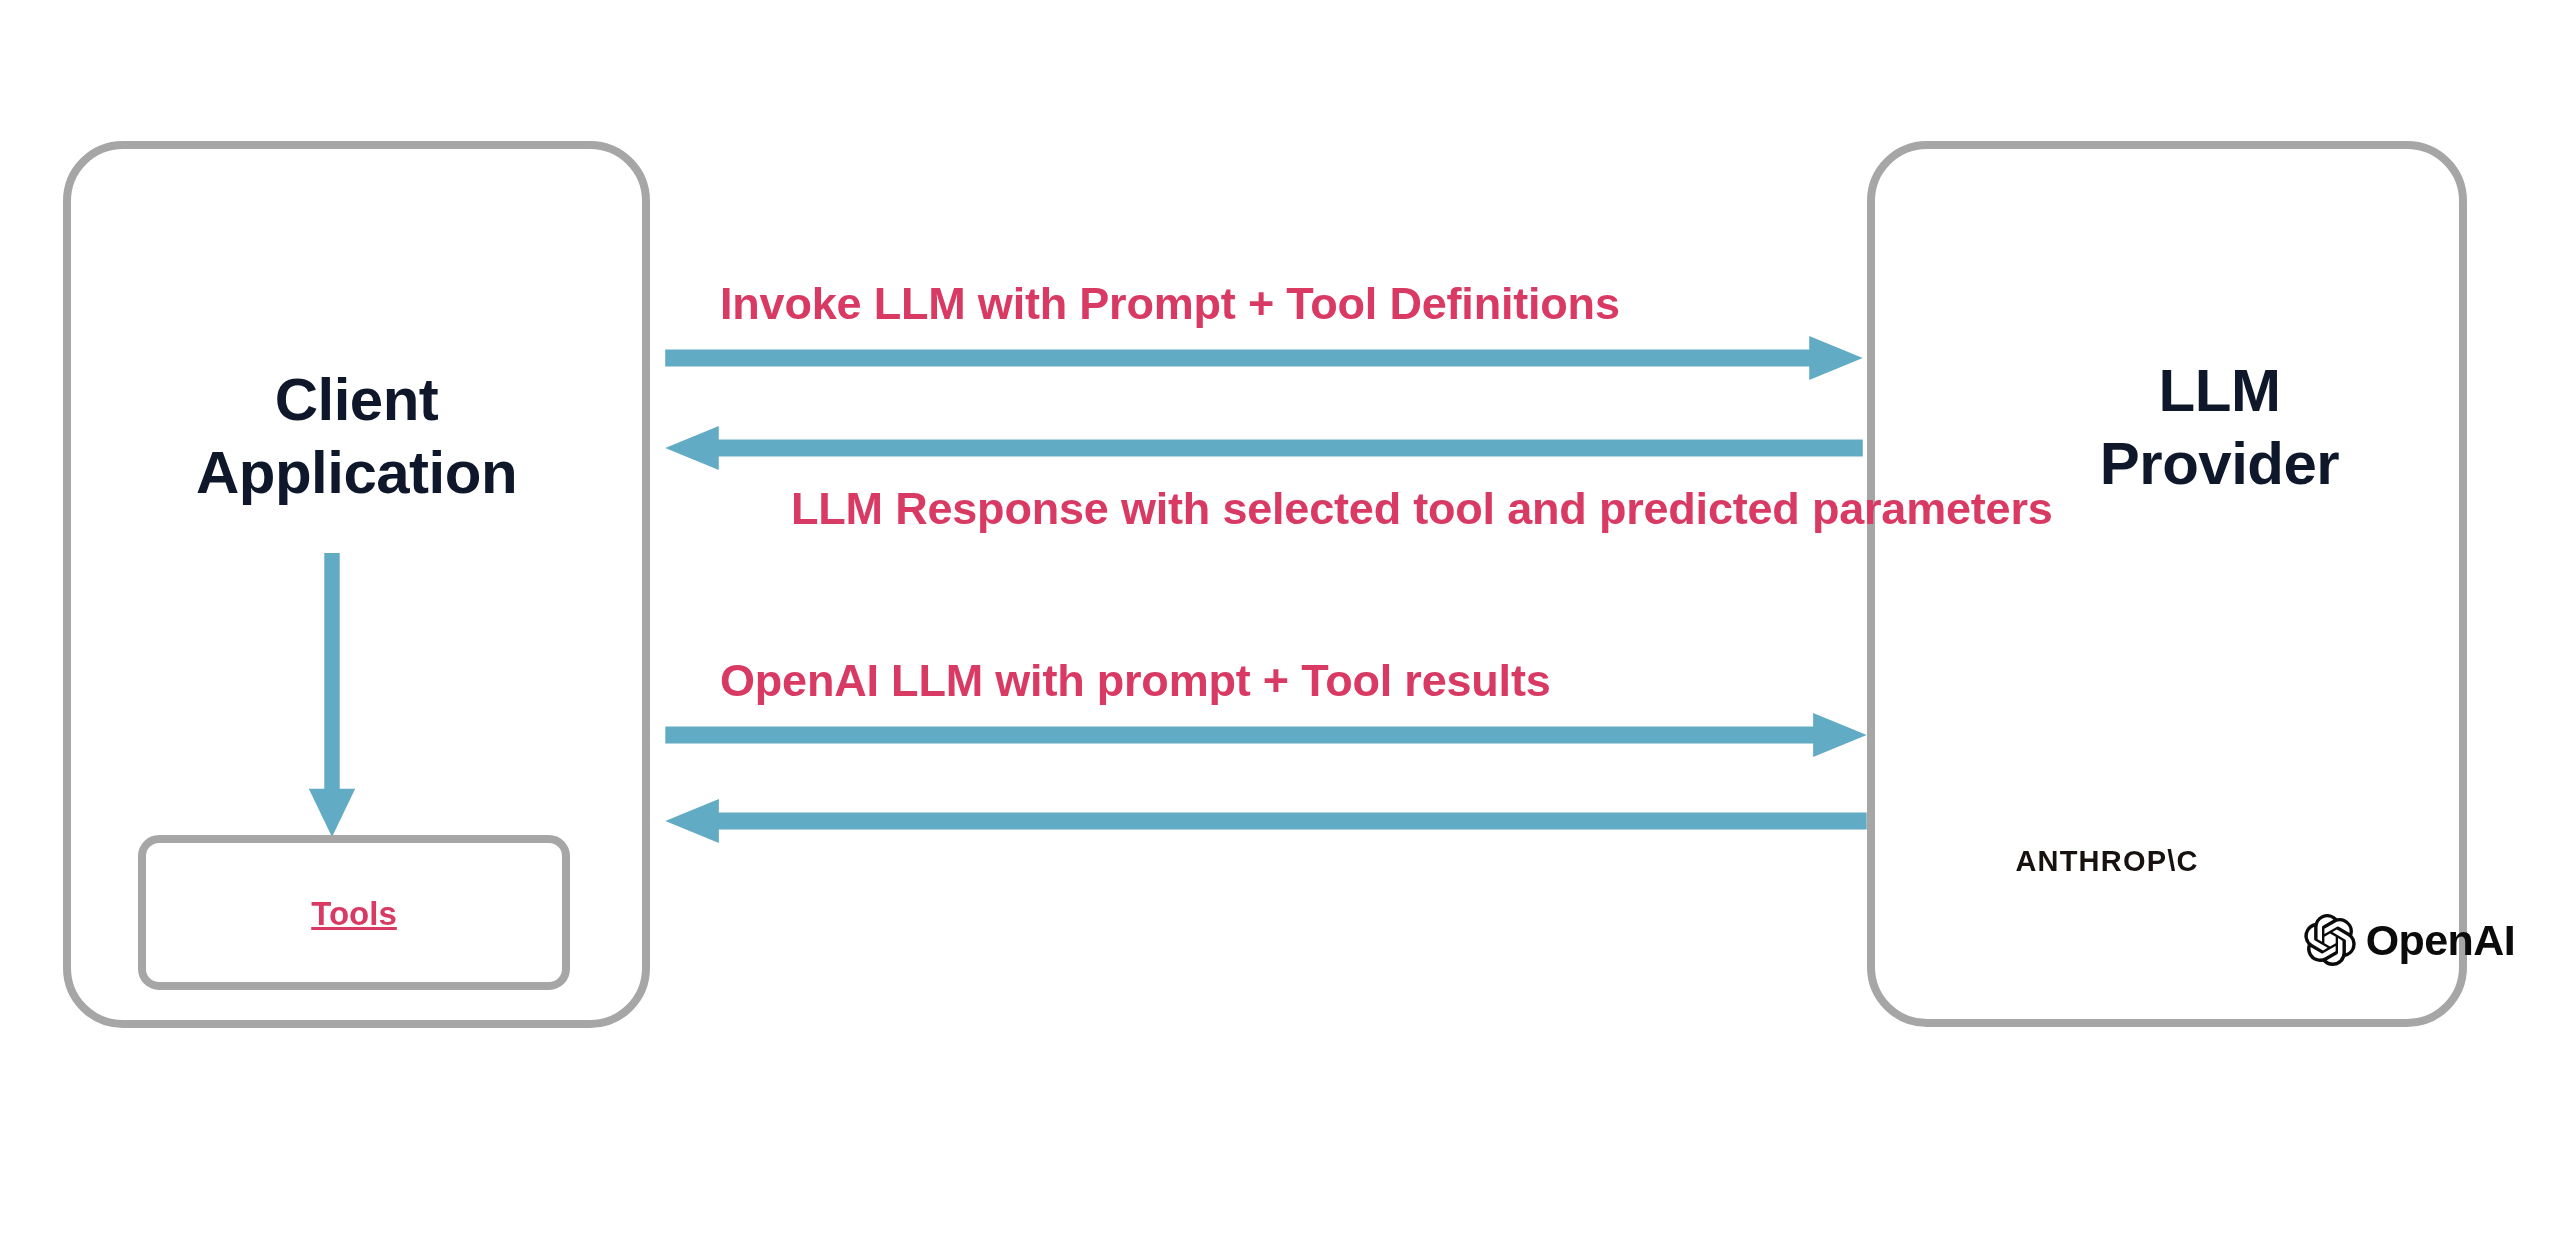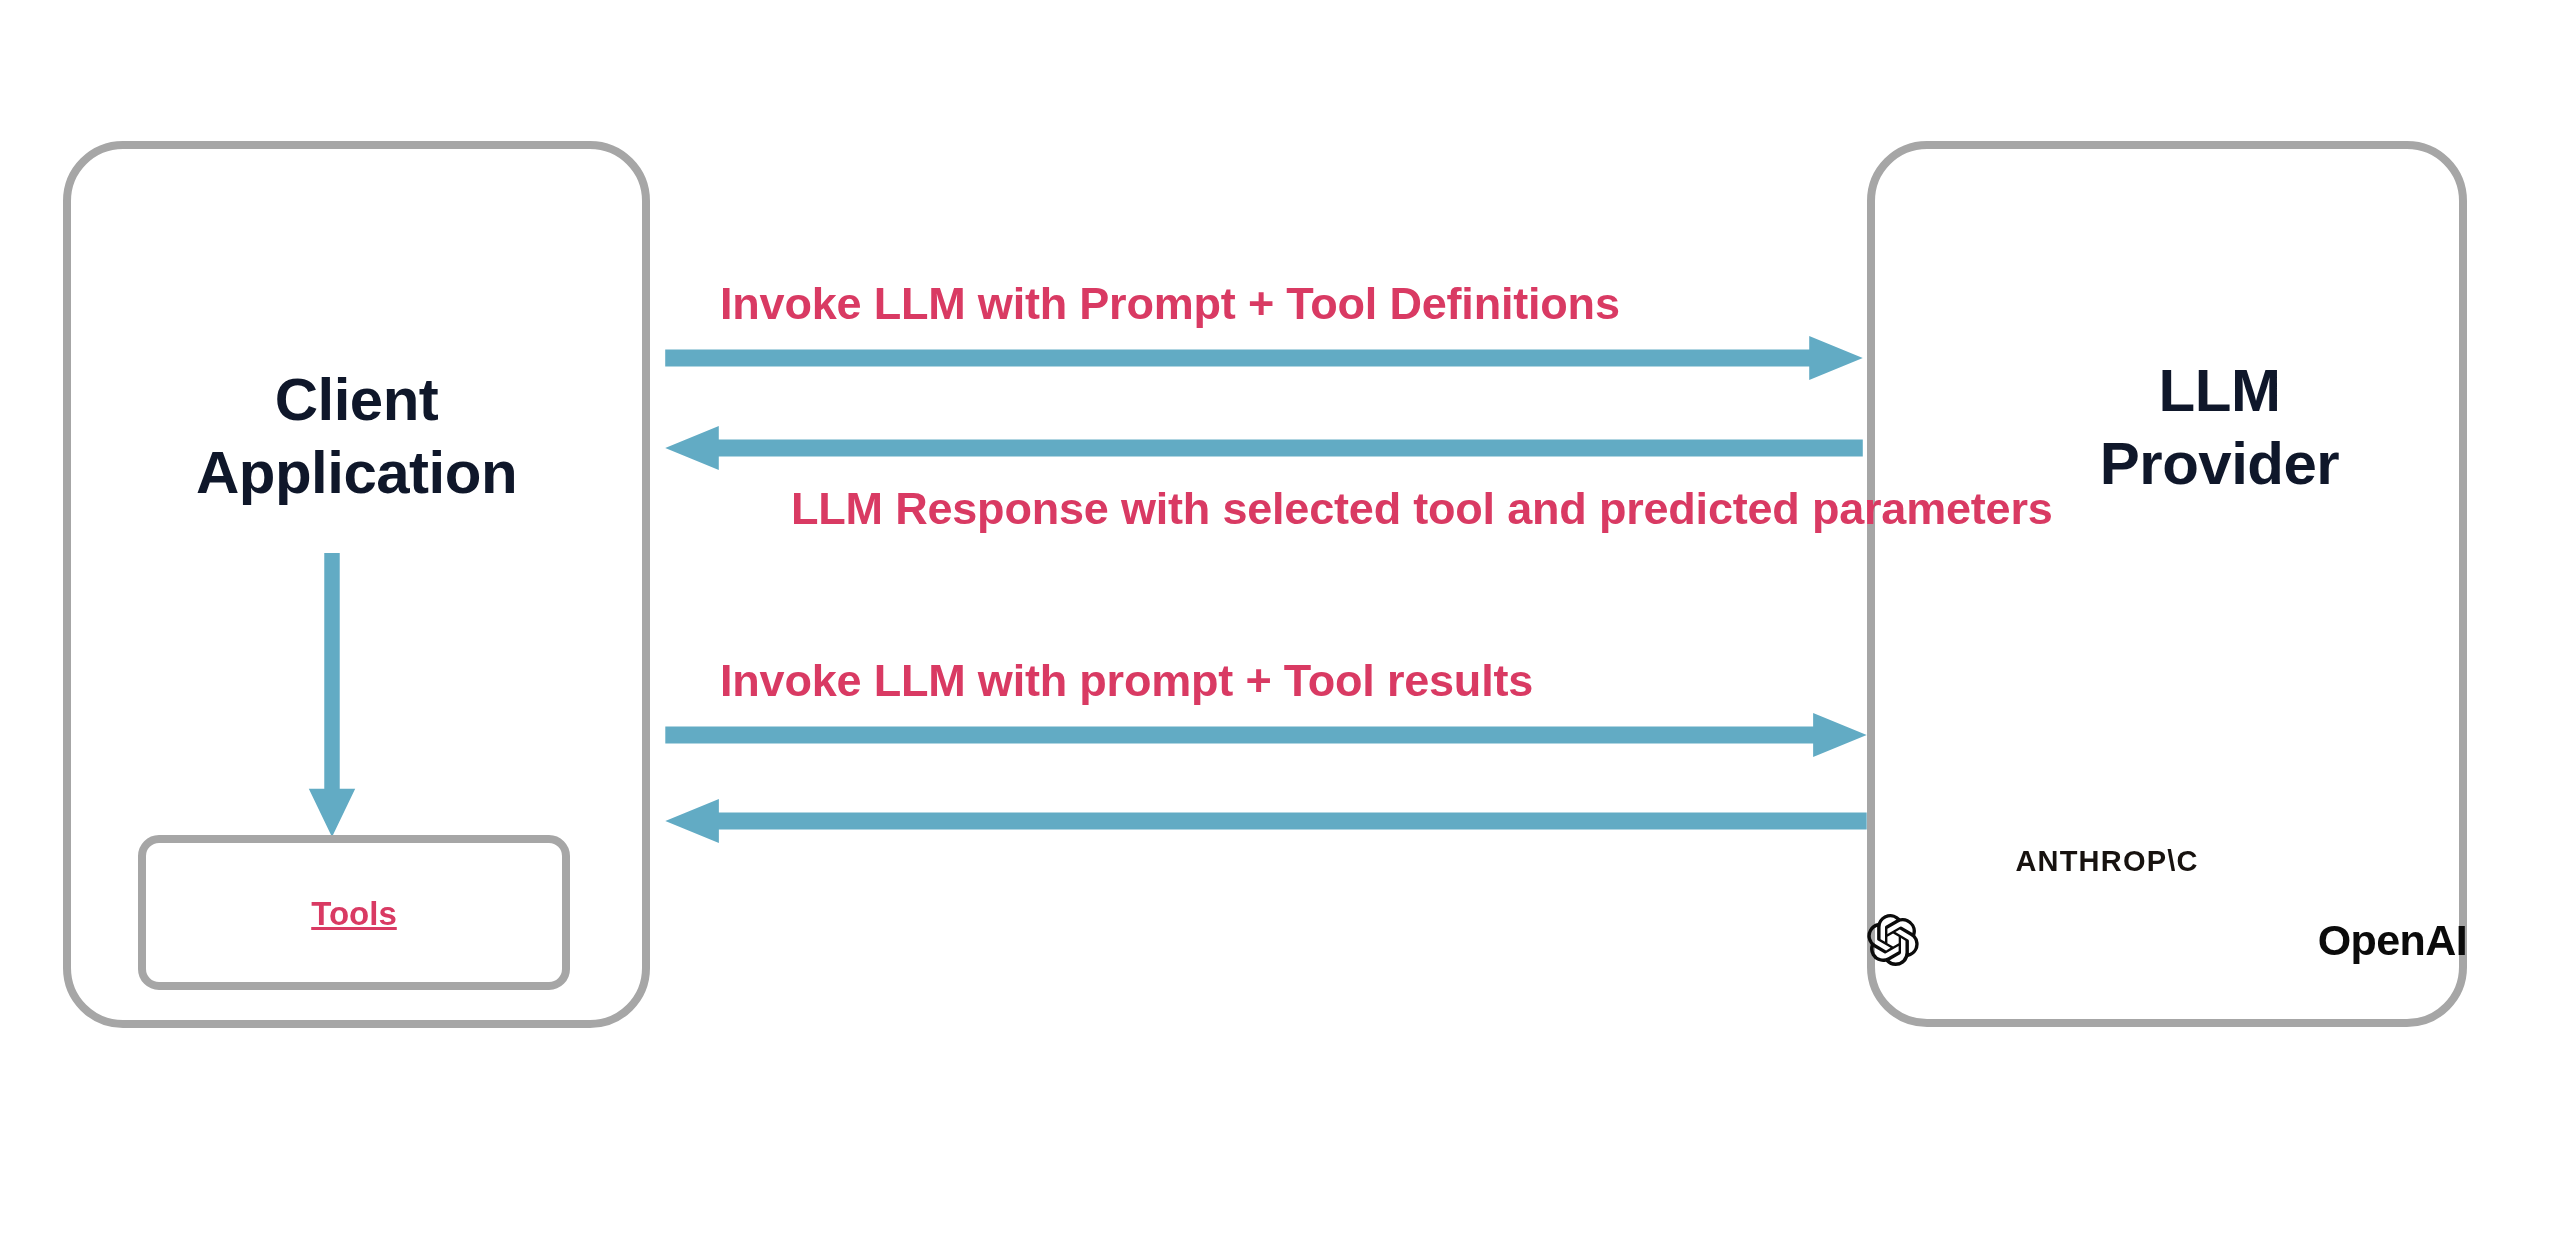--- a/index.html
+++ b/index.html
@@ -62,22 +62,23 @@
     text-align: center;
     color: #17120f;
     font-weight: 700;
     font-size: 29px;
     letter-spacing: 1.2px;
   }
   .brand-openai {
     position: absolute;
     display: flex;
     align-items: center;
-    justify-content: space-between;
+    justify-content: flex-end;
     gap: 9.7px;
+    margin-left: 48px;
   }
   .brand-openai .openai-word {
     color: #0b0b0b;
     font-weight: 700;
     font-size: 43px;
     letter-spacing: -0.6px;
   }
   .brand-openai svg { display: block; }
 
   
@@ -150,21 +151,21 @@
   </div>
 
   <div class="h-arrow" style="left:659px; top:426px; width:1210px; height:44px;">
     <svg width="1210" height="44" viewBox="0 0 1252 46" xmlns="http://www.w3.org/2000/svg">
       <polygon points="1252,14 56,14 56,0 0,23 56,46 56,32 1252,32" fill="#62abc4"></polygon>
     </svg>
   </div>
 
   <div class="arrow-label" style="left:746px; top:483px;margin-left:45px;">LLM Response with selected tool and predicted parameters</div>
 
-  <div class="arrow-label" style="left:720px; top:655px;">Invoke LLM with prompt + Tool results</div>
+  <div class="arrow-label" style="left:720px; top:655px;">OpenAI LLM with prompt + Tool results</div>
 
   <div class="h-arrow" style="left:659px; top:713px; width:1214px; height:44px;">
     <svg width="1214" height="44" viewBox="0 0 1256 46" xmlns="http://www.w3.org/2000/svg">
       <polygon points="0,14 1200,14 1200,0 1256,23 1200,46 1200,32 0,32" fill="#62abc4"></polygon>
     </svg>
   </div>
 
   <div class="h-arrow" style="left:659px; top:799px; width:1214px; height:44px;">
     <svg width="1214" height="44" viewBox="0 0 1256 46" xmlns="http://www.w3.org/2000/svg">
       <polygon points="1256,14 56,14 56,0 0,23 56,46 56,32 1256,32" fill="#62abc4"></polygon>

